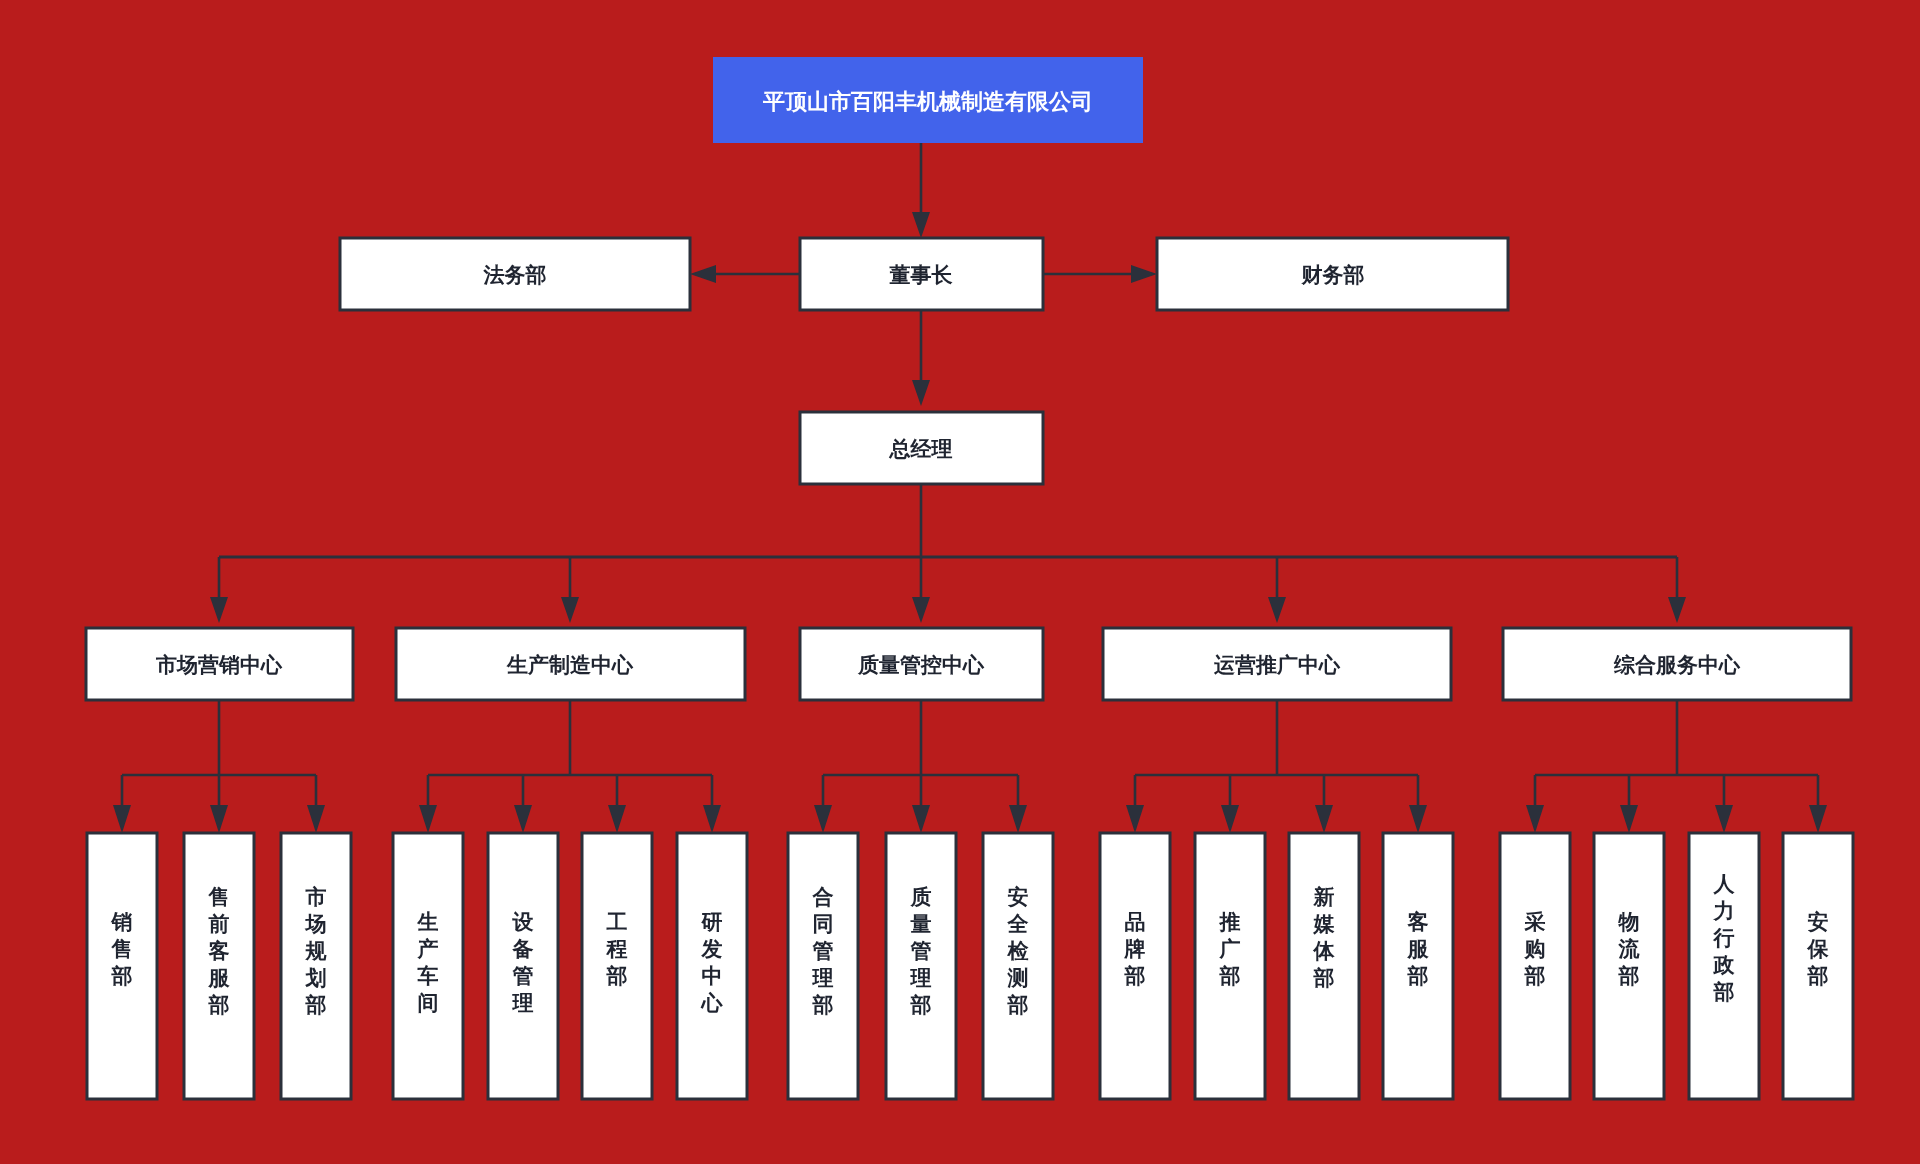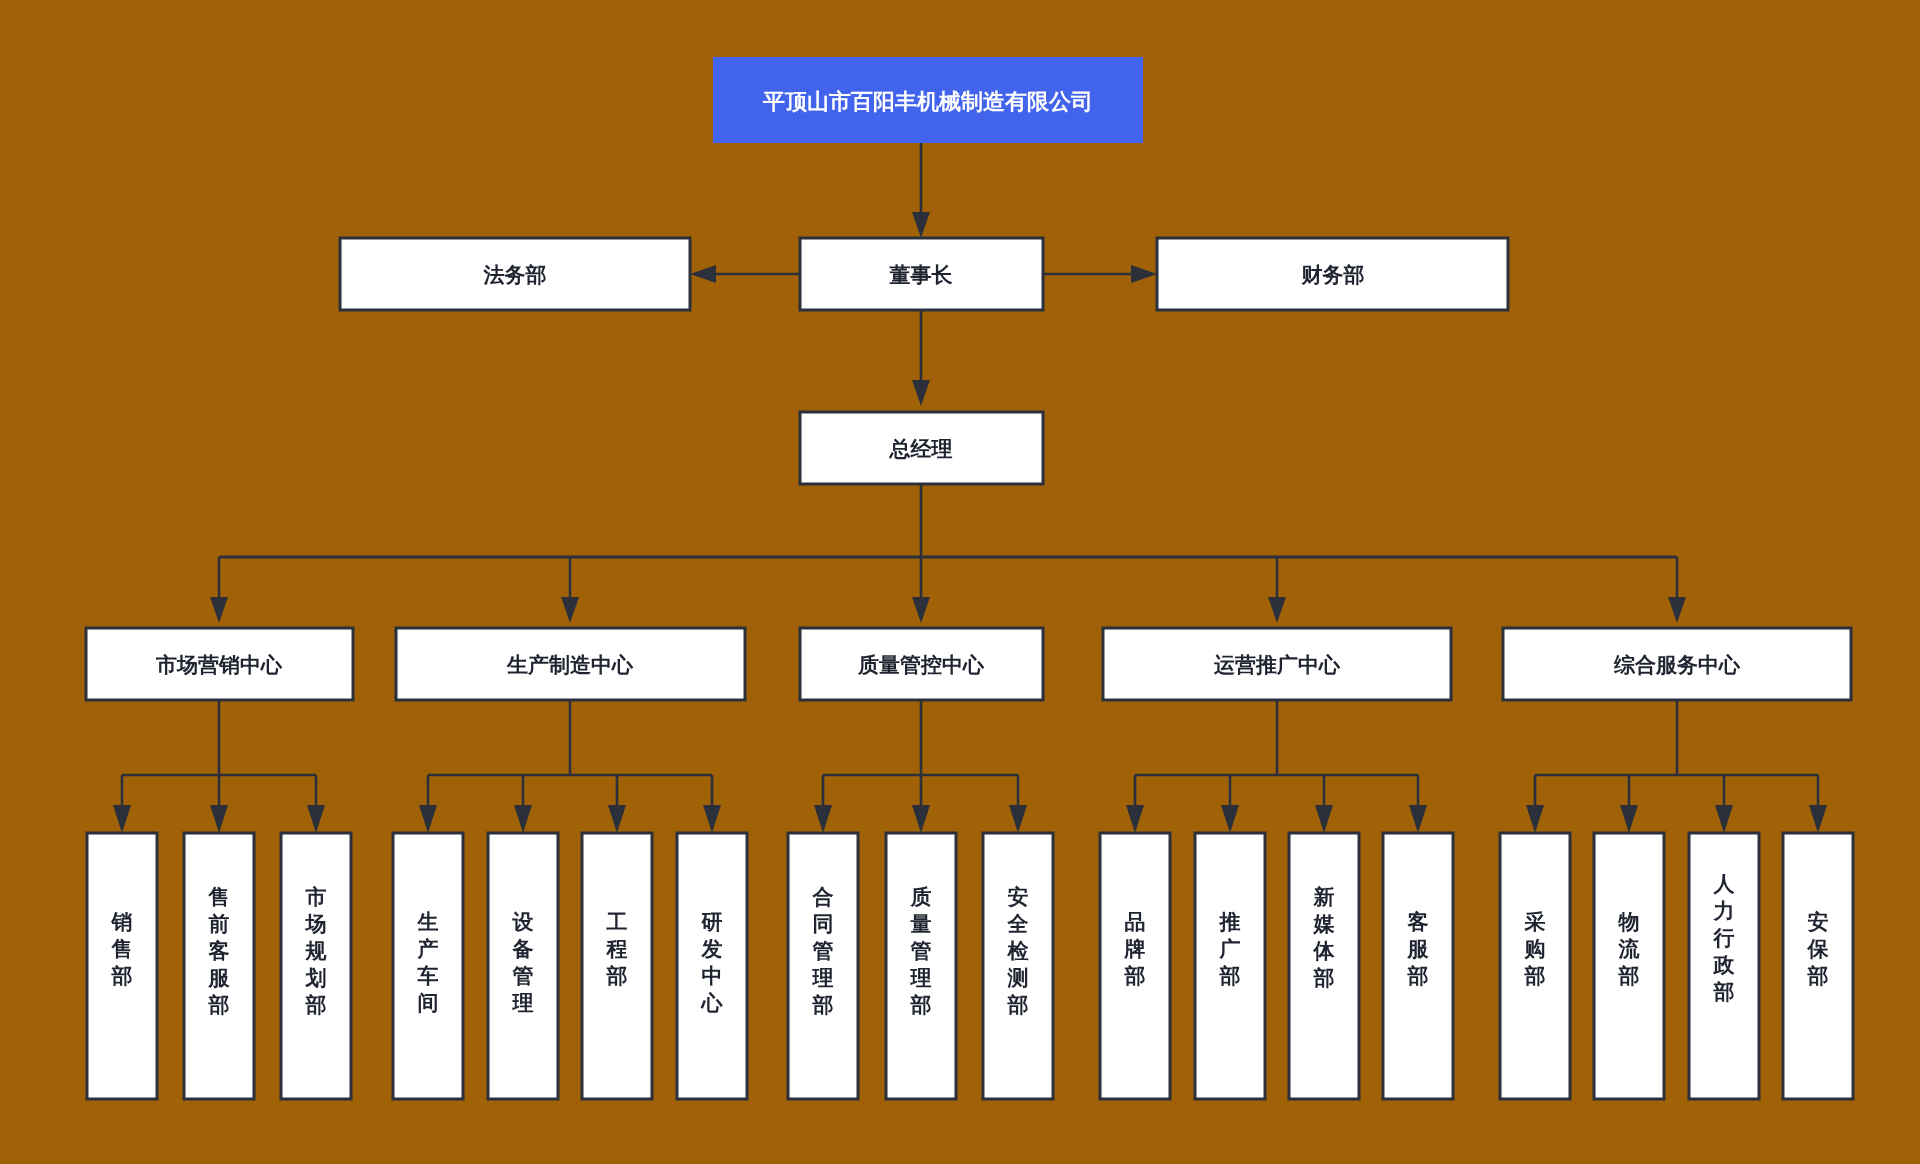--- a/index.html
+++ b/index.html
@@ -10,21 +10,21 @@
   body {
     width: 1920px;
     height: 1164px;
     overflow: hidden;
     font-family: "DejaVu Sans", "Liberation Sans", sans-serif;
   }
   #chart-root {
     position: relative;
     width: 1920px;
     height: 1164px;
-    background: #a16207;
+    background: #b91c1c;
   }
   svg#org-svg {
     position: absolute;
     left: 0;
     top: 0;
     width: 1920px;
     height: 1164px;
     display: block;
   }
   .node-rect {

